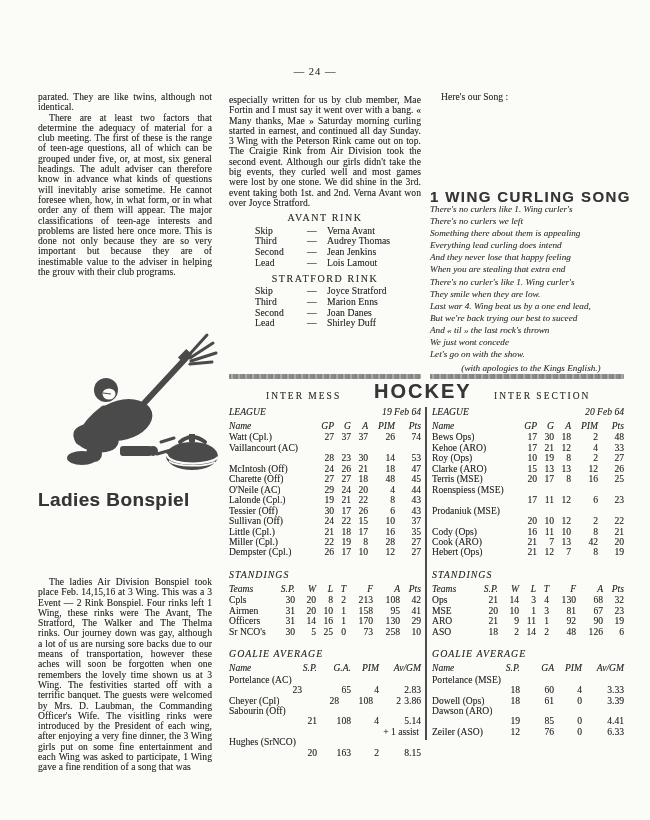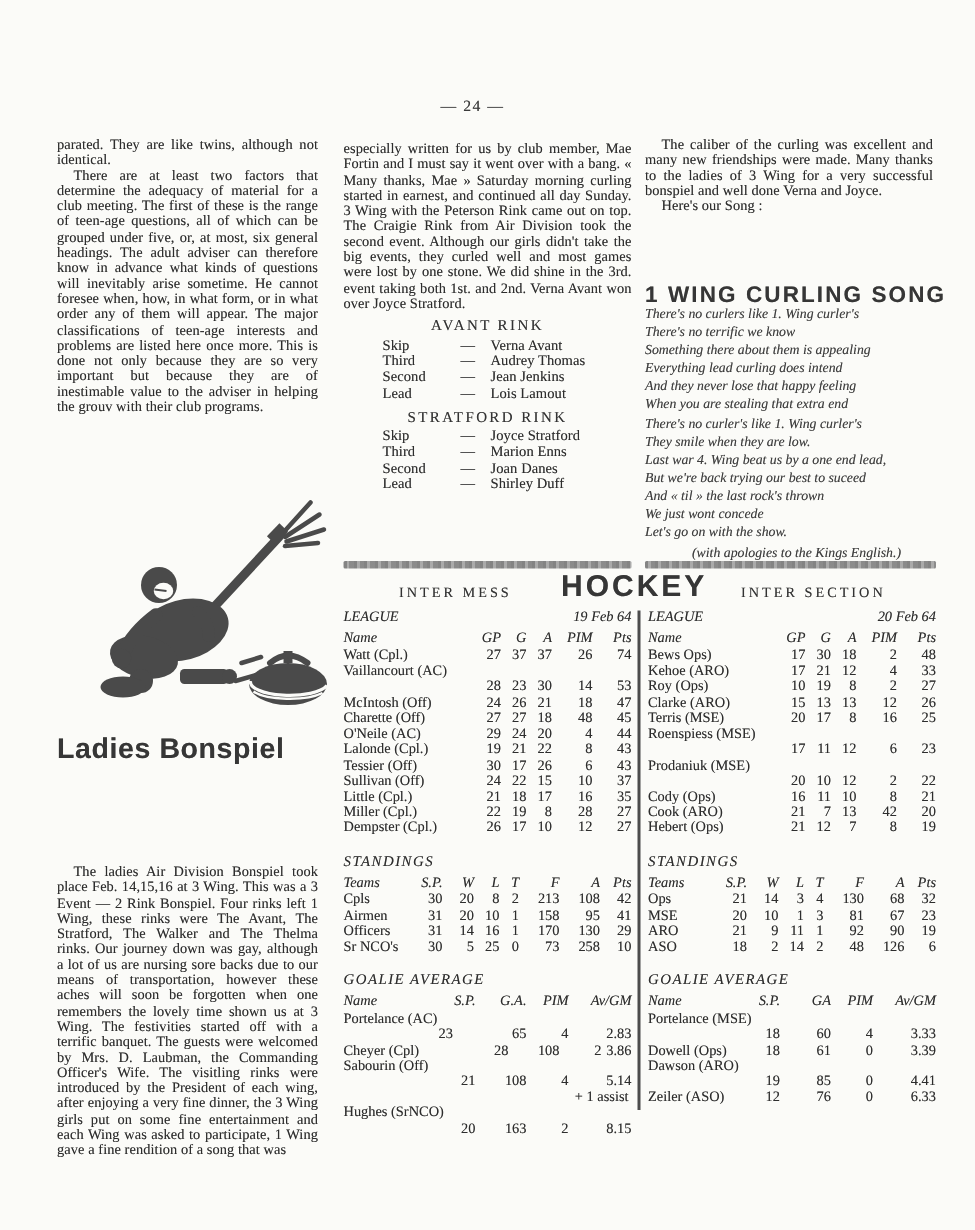--- a/index.html
+++ b/index.html
@@ -146,27 +146,26 @@
         </div>
         <div class="rink-row">
           <span class="rink-role">Lead</span>
           <span class="rink-dash">—</span>
           <span class="rink-name">Shirley Duff</span>
         </div>
       </div>
   </div>
 
   <div class="txt" style="left:430px;top:92px;width:192px;">
-    <p class="ind">The caliber of the curling was excellent and many new friendships were made. Many thanks to the ladies of 3 Wing for a very successful bonspiel and well done Verna and Joyce.</p>
     <p class="song-intro">Here's our Song :</p>
   </div>
   <h2 class="song-title sans">1 WING CURLING SONG</h2>
   <div style="position:absolute;left:430px;top:203px;width:196px;">
       <div class="song-line">There's no curlers like 1. Wing curler's</div>
-      <div class="song-line">There's no terrific we know</div>
+      <div class="song-line">There's no curlers we left</div>
       <div class="song-line">Something there about them is appealing</div>
       <div class="song-line">Everything lead curling does intend</div>
       <div class="song-line">And they never lose that happy feeling</div>
       <div class="song-line">When you are stealing that extra end</div>
       <div class="song-line">There's no curler's like 1. Wing curler's</div>
       <div class="song-line">They smile when they are low.</div>
       <div class="song-line">Last war 4. Wing beat us by a one end lead,</div>
       <div class="song-line">But we're back trying our best to suceed</div>
       <div class="song-line">And « til » the last rock's thrown</div>
       <div class="song-line">We just wont concede</div>

